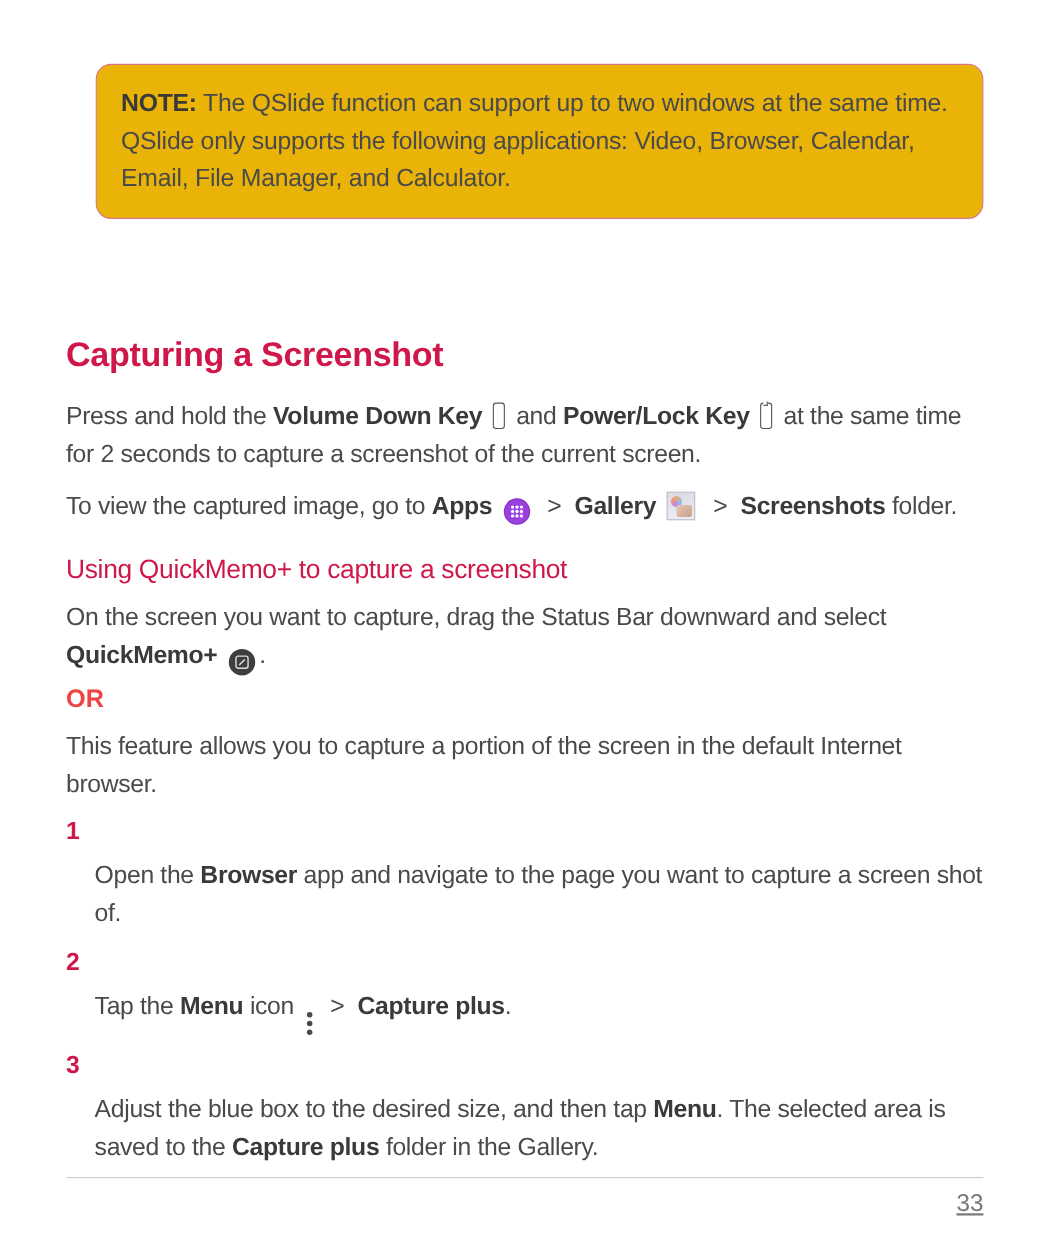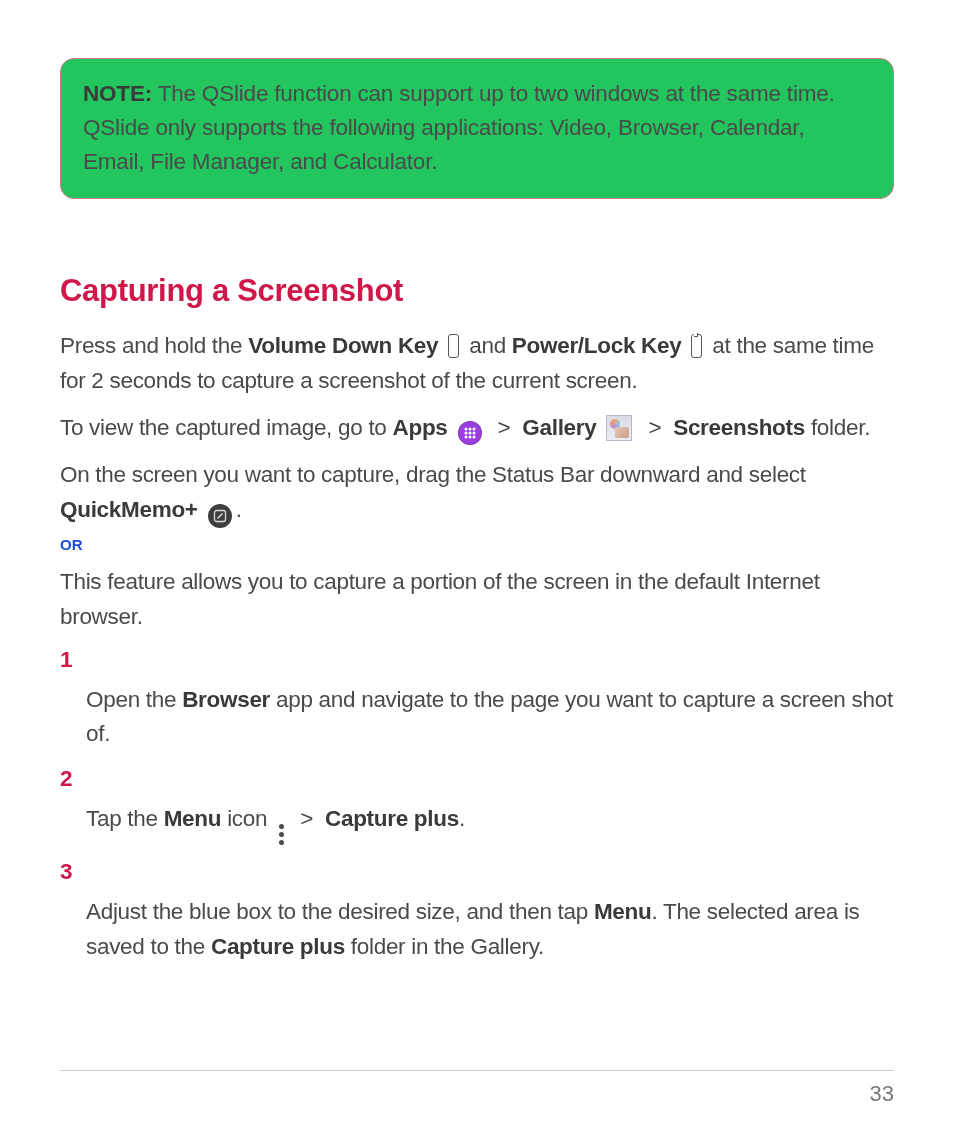--- a/index.html
+++ b/index.html
@@ -10,51 +10,52 @@
     color: #4a4a4a;
     width: 954px;
   }
   .page {
     padding: 58px 60px 40px 60px;
     box-sizing: border-box;
     position: relative;
     min-height: 1145px;
   }
   .note-box {
-    background: #22c55e;
+    background: #eab308;
     border: 1px solid #d77786;
     border-radius: 14px;
     padding: 18px 22px 20px 22px;
     font-size: 22.5px;
     line-height: 1.5;
     letter-spacing: -0.2px;
+    margin-left: 27px;
   }
   .note-box b { font-weight: 700; color: #3a3a3a; }
   h1.section {
     color: #cf1849;
     font-size: 31px;
     font-weight: 700;
-    margin: 74px 0 20px 0;
+    margin: 106px 0 20px 0;
     letter-spacing: -0.3px;
   }
   p.body, div.body {
     font-size: 22.5px;
     line-height: 1.55;
     margin: 12px 0 8px 0;
     letter-spacing: -0.3px;
   }
   b.kw { font-weight: 700; color: #3a3a3a; }
   h2.sub {
     color: #cf1849;
     font-size: 24px;
     font-weight: 400;
     margin: 26px 0 10px 0;
     letter-spacing: -0.3px;
   }
-  .or-line { font-weight: 700; margin: 6px 0 4px 0; font-size: 15px; color:#1d4ed8;}
+  .or-line { font-weight: 700; margin: 6px 0 4px 0; font-size: 23px; color:#ef4444;}
   ol.steps { list-style: none; padding: 0; margin: 8px 0 0 0; }
   ol.steps li {
     display: flex;
     align-items: flex-start;
     font-size: 22.5px;
     line-height: 1.55;
     margin-bottom: 10px;
     letter-spacing: -0.3px;
   }
   ol.steps li .num {
@@ -123,20 +124,21 @@
   .footer {
     position: absolute;
     bottom: 38px;
     right: 60px;
     left: 60px;
     border-top: 1px solid #ccc;
     text-align: right;
     padding-top: 10px;
     font-size: 22px;
     color: #777;
+    text-decoration: underline;
   }
 </style>
 </head>
 <body>
 
 <div class="page">
 
   <div class="note-box">
     <b>NOTE:</b><span> The QSlide function can support up to two windows at the same time. QSlide only supports the following applications: Video, Browser, Calendar, Email, File Manager, and Calculator.</span>
   </div>
@@ -166,20 +168,21 @@
           </g>
         </svg>
     </span>
     <span class="gt">&gt;</span>
     <b class="kw">Gallery</b>
     <span class="gallery-icon"></span>
     <span class="gt">&gt;</span>
     <b class="kw">Screenshots</b><span> folder.</span>
   </div>
 
+  <h2 class="sub">Using QuickMemo+ to capture a screenshot</h2>
 
   <div class="body">
     <span>On the screen you want to capture, drag the Status Bar downward and select </span><b class="kw">QuickMemo+</b>
     <span class="qm-icon">
       <svg viewBox="0 0 14 14">
           <rect x="1.5" y="1.5" width="11" height="11" rx="2" fill="none" stroke="#ddd" stroke-width="1.3"></rect>
           <path d="M4 9 L9 4 L10 5 L5 10 Z" fill="#ddd"></path>
         </svg>
     </span><span>.</span>
   </div>

